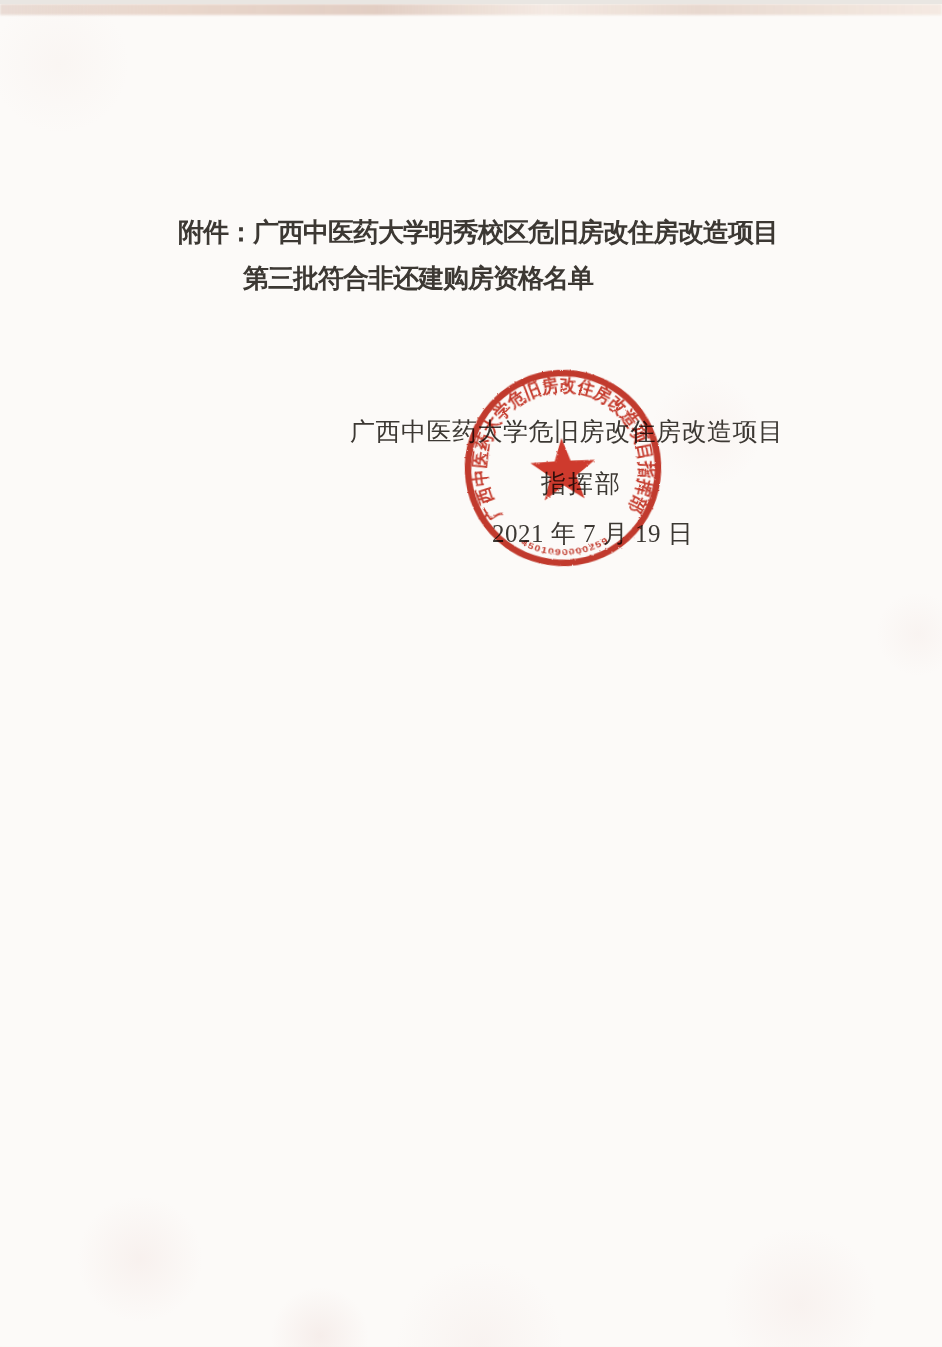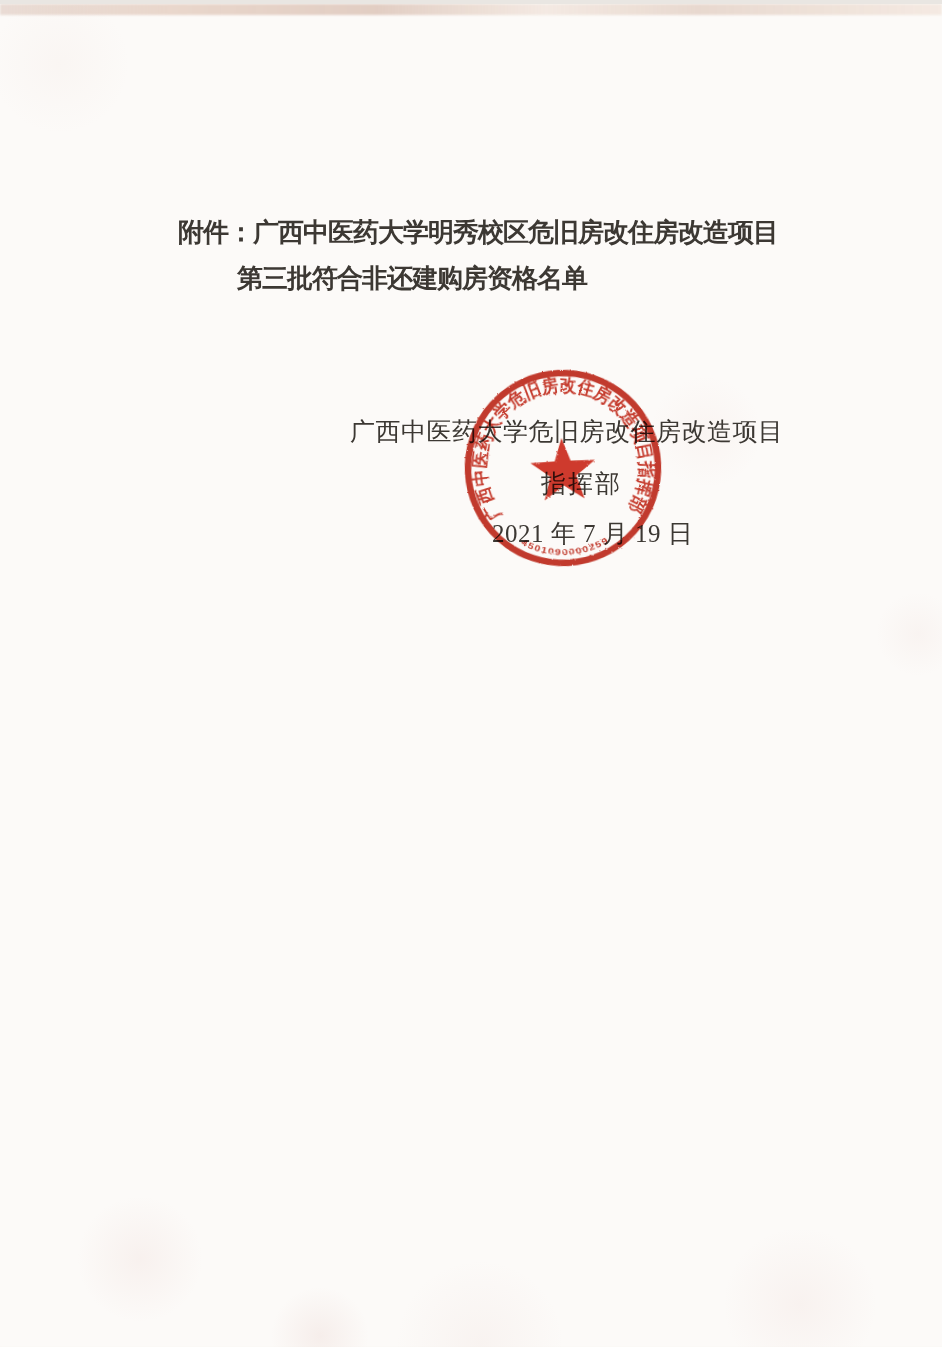--- a/index.html
+++ b/index.html
@@ -48,21 +48,21 @@
     background: rgba(205,175,160,.25);
     filter: blur(1px);
   }
   .txt {
     position: absolute;
     white-space: nowrap;
     line-height: 1;
     font-weight: 600;
   }
   .title-1 { left: 178px; top: 216px; font-size: 26px; letter-spacing: -1px; }
-  .title-2 { left: 237px; top: 262px; font-size: 26px; letter-spacing: -1px; }
+  .title-2 { left: 243px; top: 262px; font-size: 26px; letter-spacing: -1px; }
   .sig-org  { left: 350px; top: 415px; font-size: 25px; letter-spacing: 0.5px; font-weight: 500; text-align: center; }
   .sig-dept { left: 541px; top: 467px; font-size: 25px; letter-spacing: 2px;  font-weight: 500; }
   .sig-date { left: 492px; top: 517px; font-size: 25px; letter-spacing: 0.5px; font-weight: 500; }
   .seal-svg {
     position: absolute;
     left: 451px;
     top: 352px;
     width: 224px;
     height: 224px;
     mix-blend-mode: multiply;

